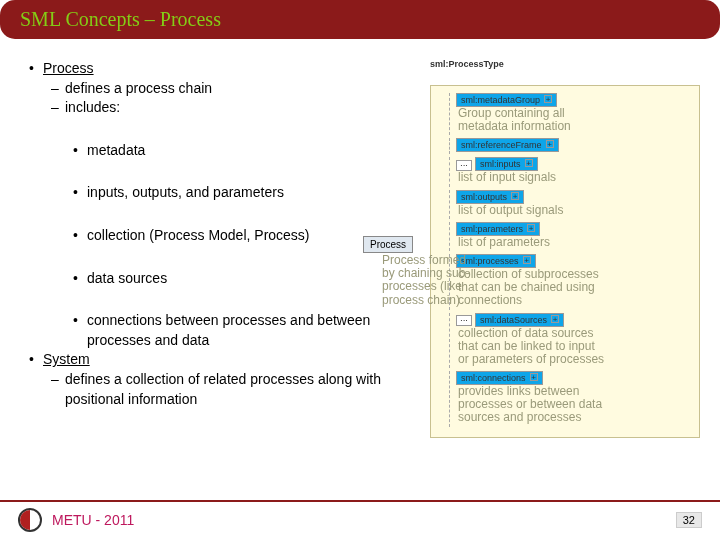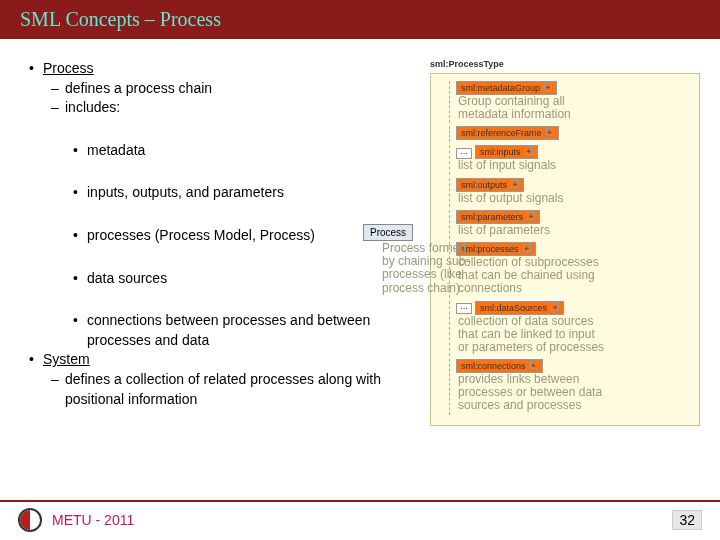--- a/index.html
+++ b/index.html
@@ -1,55 +1,55 @@
 <!DOCTYPE html>
 <html><head>
 <meta charset="utf-8">
 <style>
   * { box-sizing: border-box; margin: 0; padding: 0; }
   body { width: 720px; height: 540px; font-family: Arial, sans-serif; background: #fff; position: relative; }
-  .title-bar { background: #8b1a1a; color: #5eead4; padding: 8px 20px; font-size: 20px; font-family: 'Times New Roman', serif; }
+  .title-bar { background: #8b1a1a; color: #84cc16; padding: 8px 20px; font-size: 20px; font-family: 'Times New Roman', serif; border-radius: 15px; }
   .content { display: flex; padding: 20px 0 0 25px; }
   .text-col { width: 400px; font-size: 14px; line-height: 1.4; }
   .b1 { padding-left: 18px; position: relative; }
   .b1::before { content: "•"; position: absolute; left: 4px; }
   .b1 .head { text-decoration: underline; }
   .b2 { padding-left: 40px; position: relative; }
   .b2::before { content: "–"; position: absolute; left: 26px; }
   .b3 { padding-left: 62px; position: relative; margin-top: 23px; }
   .b3::before { content: "•"; position: absolute; left: 48px; }
   .diagram { width: 270px; margin-left: 5px; font-size: 9px; position: relative; }
-  .dlabel { color: #333; font-weight: bold; margin-bottom: 4px; }
+  .dlabel { color: #333; font-weight: bold; margin-bottom: 16px; }
   .yellowbox { background: #fffbe0; border: 1px solid #c8c090; padding: 4px 6px 8px 6px; position: relative; }
   .proc-chip { position: absolute; left: -68px; top: 150px; background: #e0e8f0; border: 1px solid #888; padding: 2px 6px; font-size: 10px; }
   .proc-note { position: absolute; left: -68px; top: 168px; width: 90px; color: #9a9a7a; font-size: 12px; line-height: 1.1; margin-left: 19px; }
   .item { margin: 3px 0 2px 12px; border-left: 1px dashed #aaa; padding-left: 6px; padding-bottom: 2px; }
-  .tag { display: inline-block; background: #f97316; border: 1px solid #999; padding: 1px 4px; font-size: 9px; color: #333; }
+  .tag { display: inline-block; background: #0ea5e9; border: 1px solid #999; padding: 1px 4px; font-size: 9px; color: #333; }
   .tag .exp { display: inline-block; border: 1px solid #999; width: 8px; height: 8px; font-size: 8px; line-height: 7px; text-align: center; margin-left: 4px; vertical-align: 1px; }
   .desc { color: #9a9a7a; font-size: 12px; line-height: 1.1; margin-left: 2px; max-width: 150px; }
   .dots { display:inline-block; border:1px solid #999; background:#fff; font-size:8px; padding:0 3px; margin-right:3px; vertical-align:middle;}
   .footer { position: absolute; bottom: 8px; left: 0; right: 0; border-top: 2px solid #8b1a1a; padding: 6px 18px 0 18px; display: flex; align-items: center; }
   .logo { width: 24px; height: 24px; border-radius: 50%; border: 2px solid #333; position: relative; margin-right: 10px; overflow: hidden; }
   .logo::before { content:""; position:absolute; left:0; top:0; width:50%; height:100%; background:#b02020; }
   .foot-text { font-size: 14px; color: #be185d; }
-  .pagenum { margin-left: auto; background: #e8e8e8; border: 1px solid #ccc; padding: 1px 6px; font-size: 14px; }
+  .pagenum { margin-left: auto; background: #e8e8e8; border: 1px solid #ccc; padding: 1px 6px; font-size: 11px; }
 </style>
 </head>
 <body>
 
 <div class="title-bar">SML Concepts – Process</div>
 
 <div class="content">
   <div class="text-col">
     <div class="b1"><span class="head">Process</span></div>
     <div class="b2">defines a process chain</div>
     <div class="b2">includes:</div>
     <div class="b3">metadata</div>
     <div class="b3">inputs, outputs, and parameters</div>
-    <div class="b3">processes (Process Model, Process)</div>
+    <div class="b3">collection (Process Model, Process)</div>
     <div class="b3">data sources</div>
     <div class="b3">connections between processes and between processes and data</div>
     <div class="b1"><span class="head">System</span></div>
     <div class="b2">defines a collection of related processes along with positional information</div>
   </div>
 
   <div class="diagram">
     <div class="dlabel">sml:ProcessType</div>
     <div class="yellowbox">
       <div class="proc-chip">Process</div>

